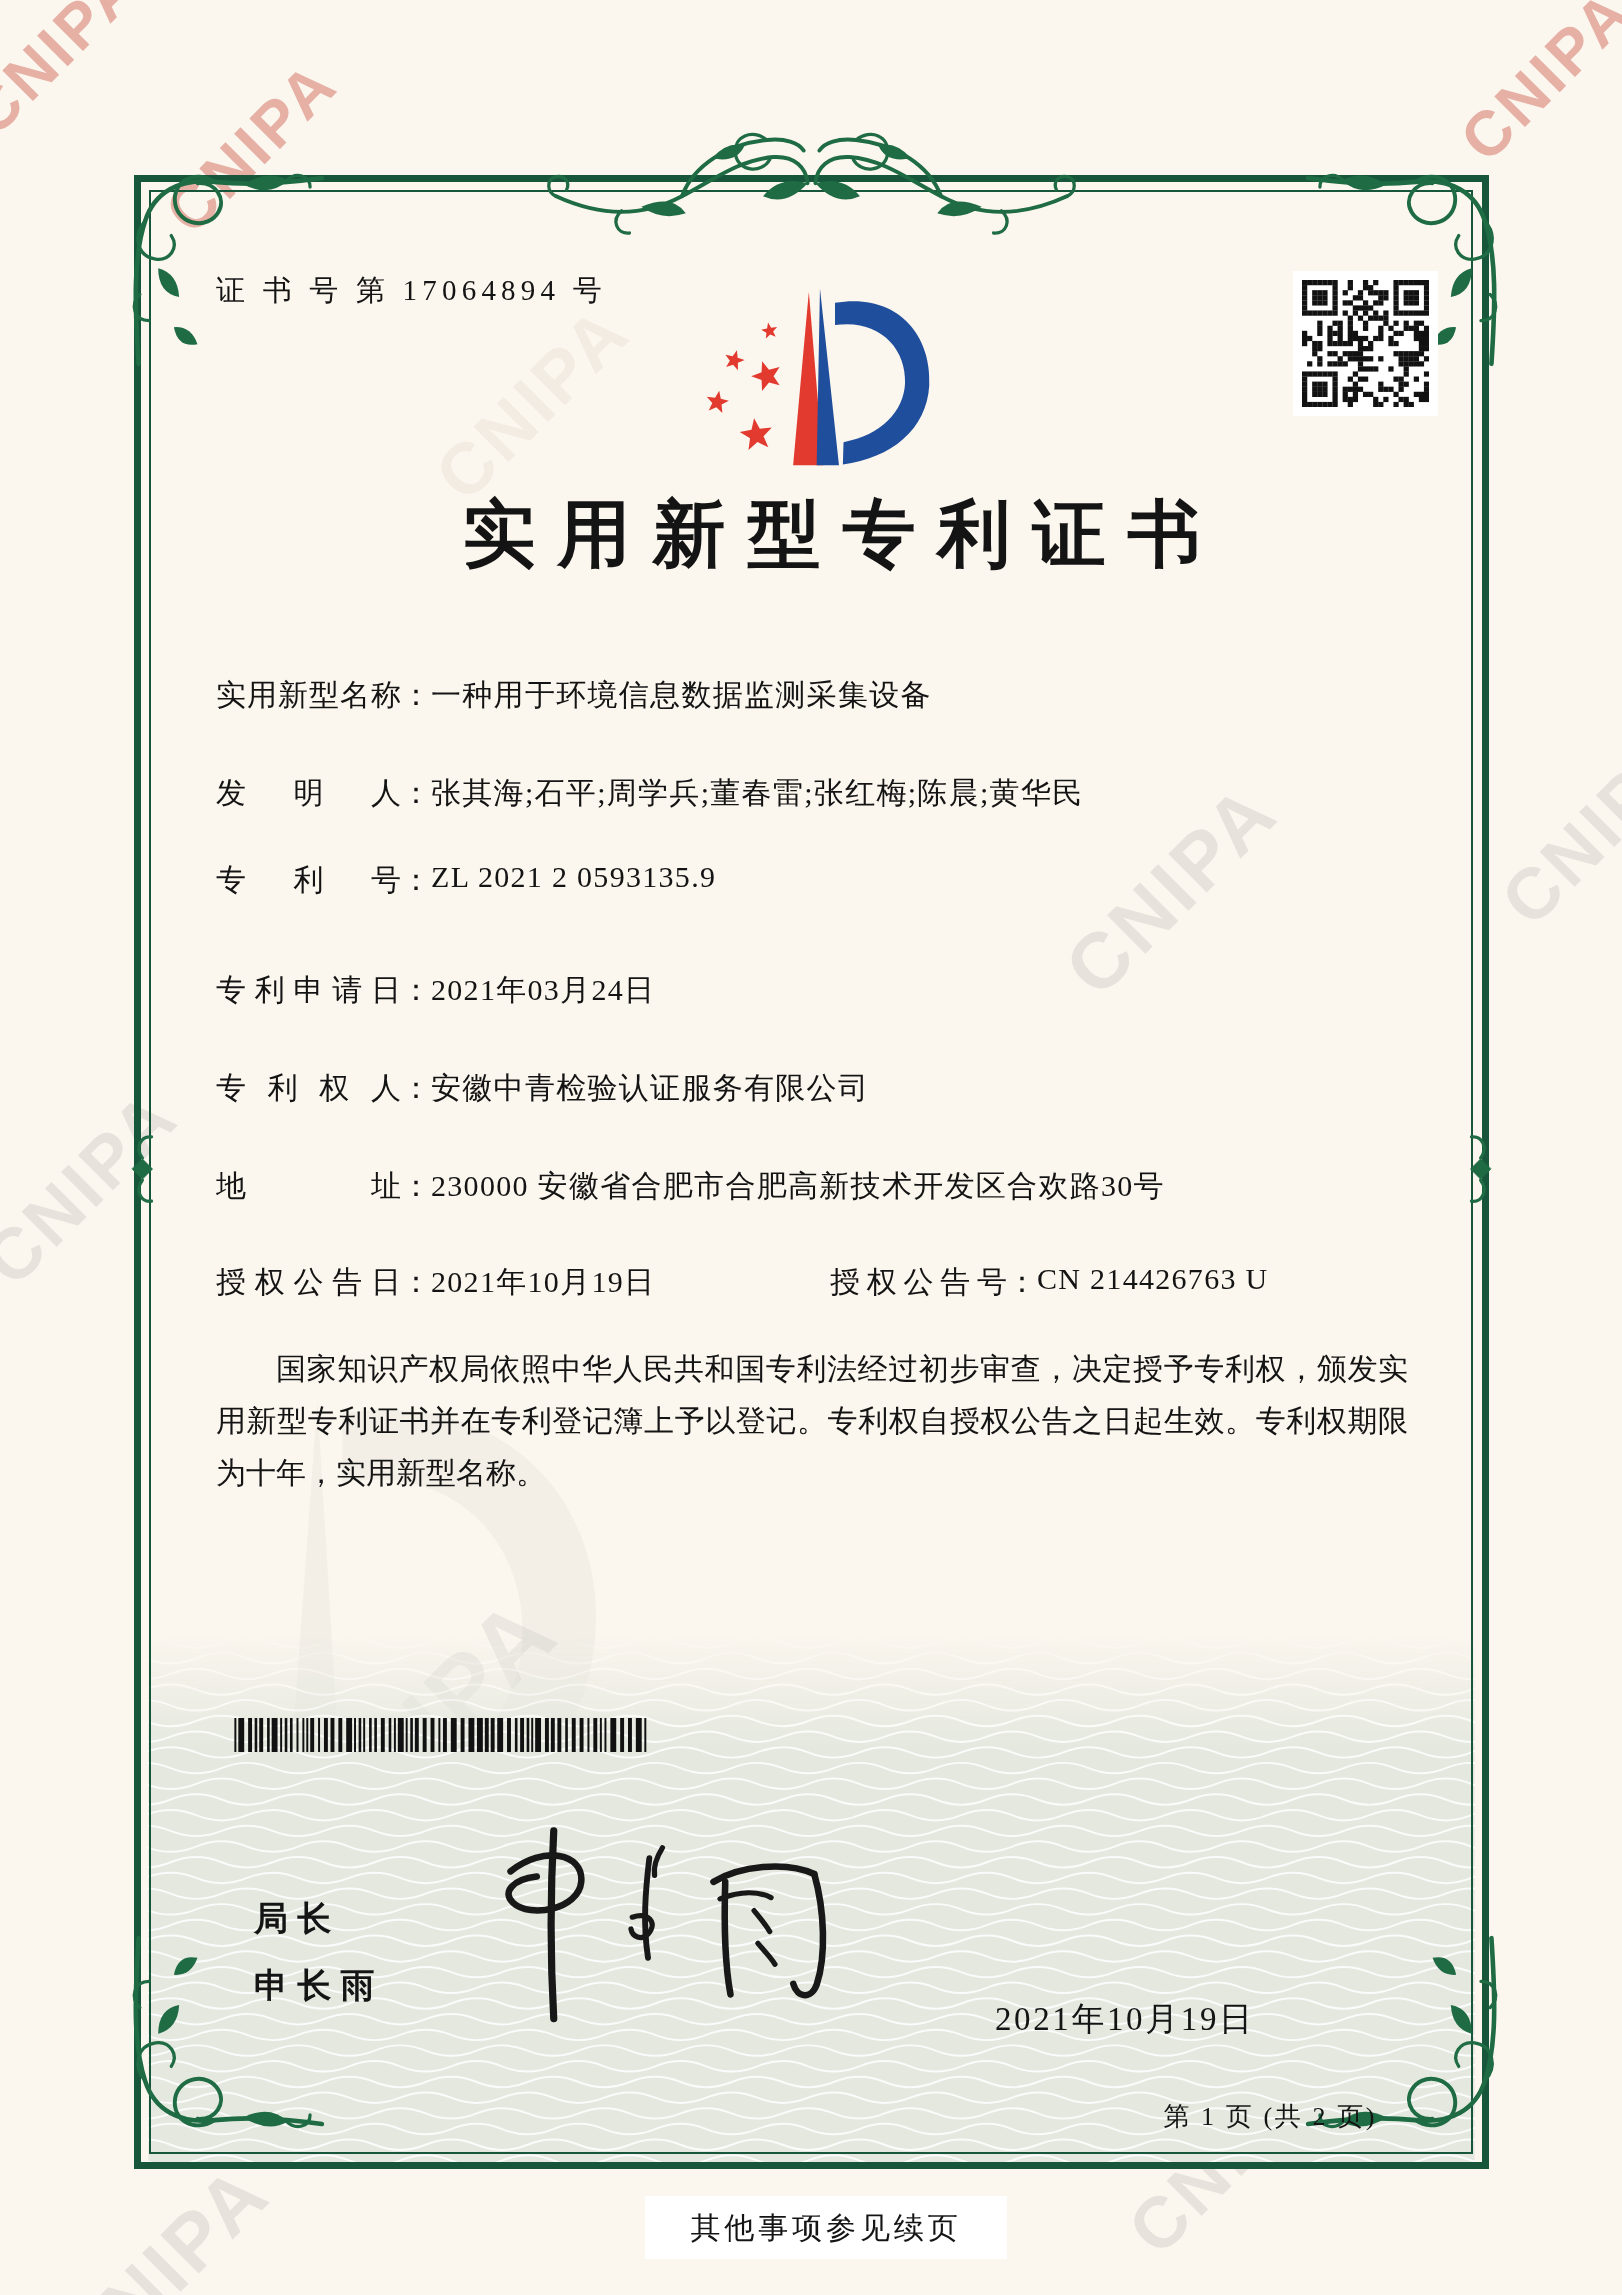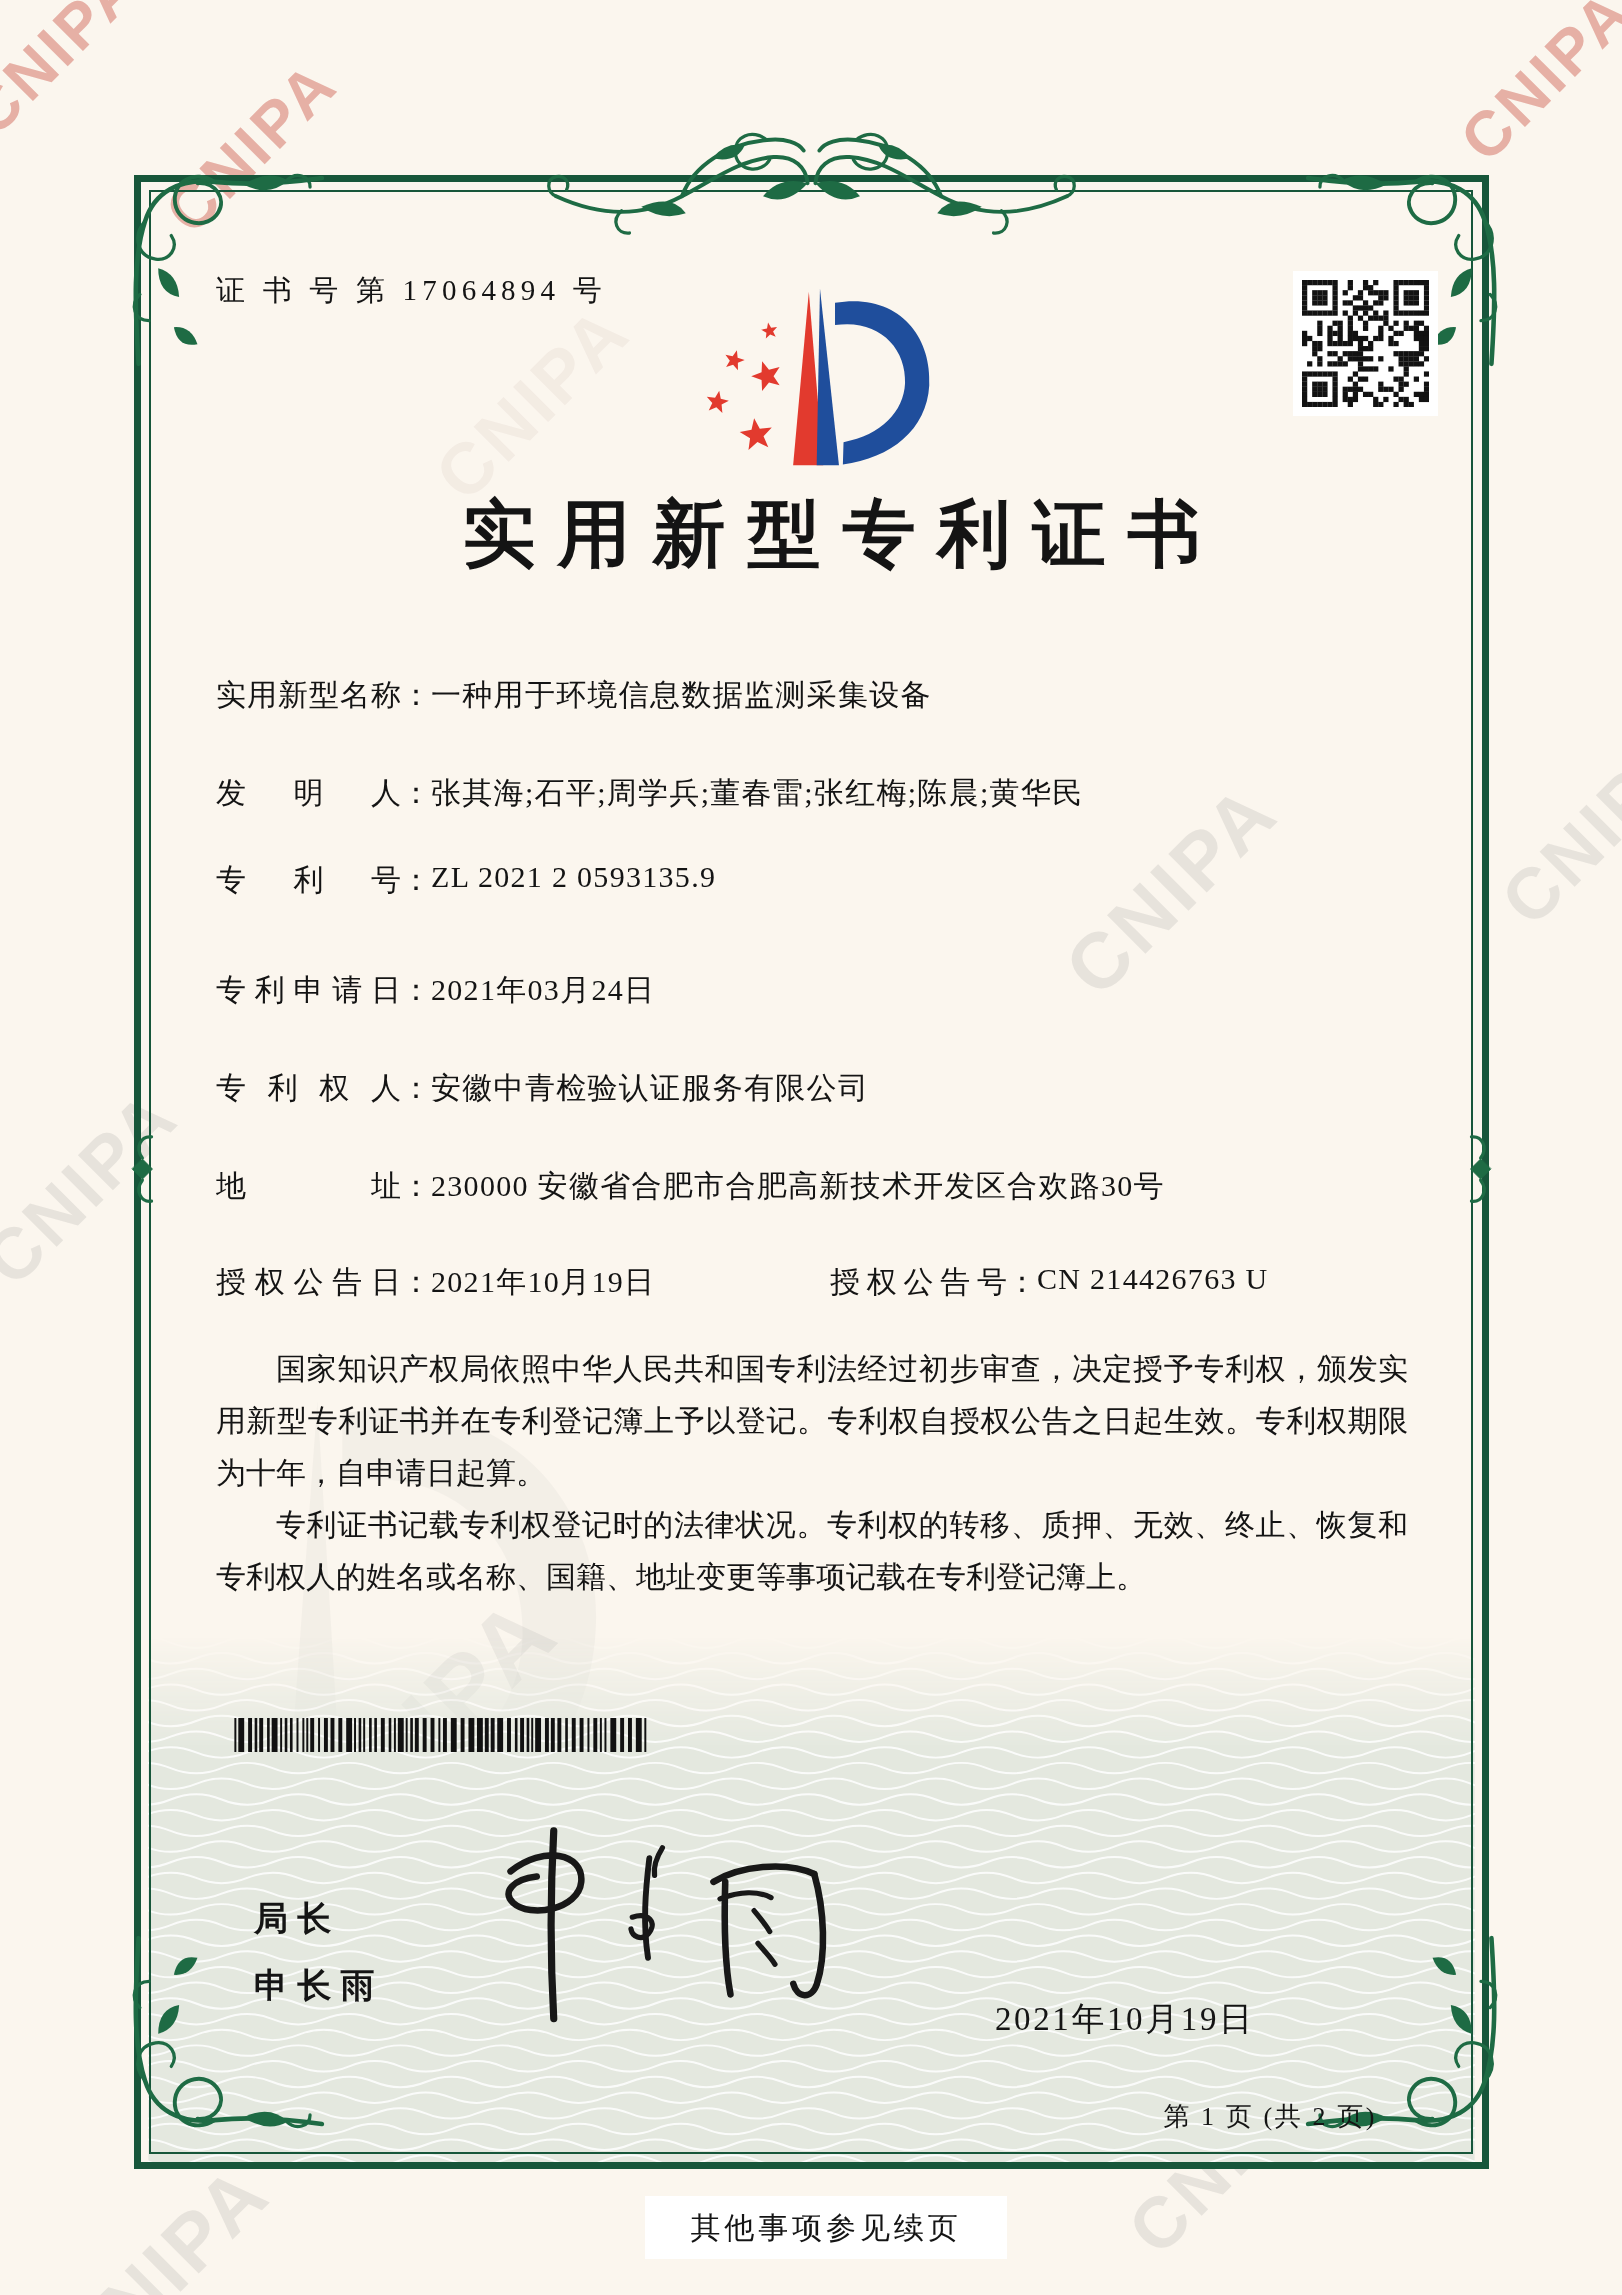--- a/index.html
+++ b/index.html
@@ -564,22 +564,21 @@
   <span class="flabel">地址</span><span class="fcolon">：</span><span class="fvalue">230000 安徽省合肥市合肥高新技术开发区合欢路30号</span>
 </div>
 <div class="abs frow f7">
   <span class="flabel">授权公告日</span><span class="fcolon">：</span><span class="fvalue">2021年10月19日</span>
   <span class="grant-no">
     <span class="flabel-n">授权公告号</span><span class="fcolon">：</span><span class="fvalue">CN 214426763 U</span>
   </span>
 </div>
 
 <div class="abs body-text">
-  <p>国家知识产权局依照中华人民共和国专利法经过初步审查，决定授予专利权，颁发实用新型专利证书并在专利登记簿上予以登记。专利权自授权公告之日起生效。专利权期限为十年，自申请日起算。</p>
-  <p>专利证书记载专利权登记时的法律状况。专利权的转移、质押、无效、终止、恢复和专利权人的姓名或名称、国籍、地址变更等事项记载在专利登记簿上。</p>
+  <p>国家知识产权局依照中华人民共和国专利法经过初步审查，决定授予专利权，颁发实用新型专利证书并在专利登记簿上予以登记。专利权自授权公告之日起生效。专利权期限为十年，实用新型名称。</p>
 </div>
 
 <svg class="abs barcode" width="414" height="34" viewBox="0 0 632 52">
     <rect x="0" y="0" width="3" height="52" fill="#111"></rect>
     <rect x="6" y="0" width="9" height="52" fill="#111"></rect>
     <rect x="21" y="0" width="6" height="52" fill="#111"></rect>
     <rect x="31" y="0" width="4" height="52" fill="#111"></rect>
     <rect x="38" y="0" width="6" height="52" fill="#111"></rect>
     <rect x="50" y="0" width="4" height="52" fill="#111"></rect>
     <rect x="57" y="0" width="9" height="52" fill="#111"></rect>

